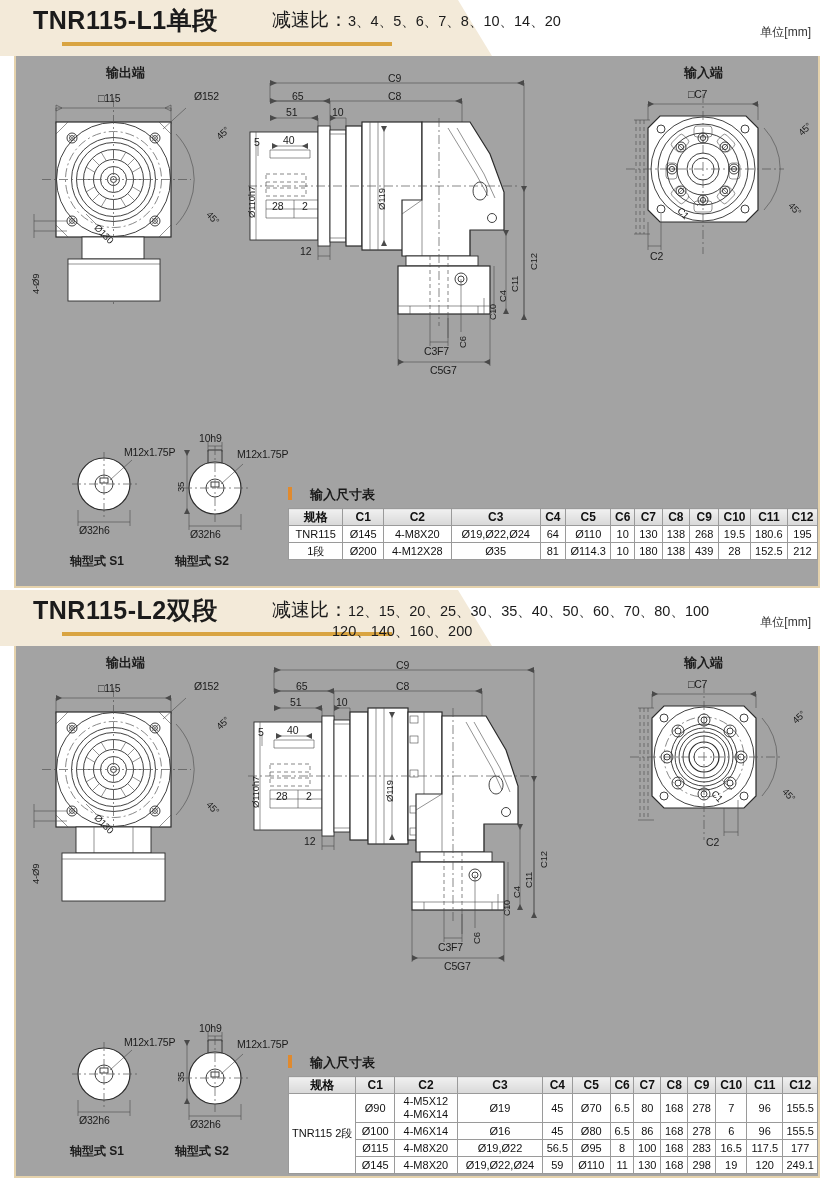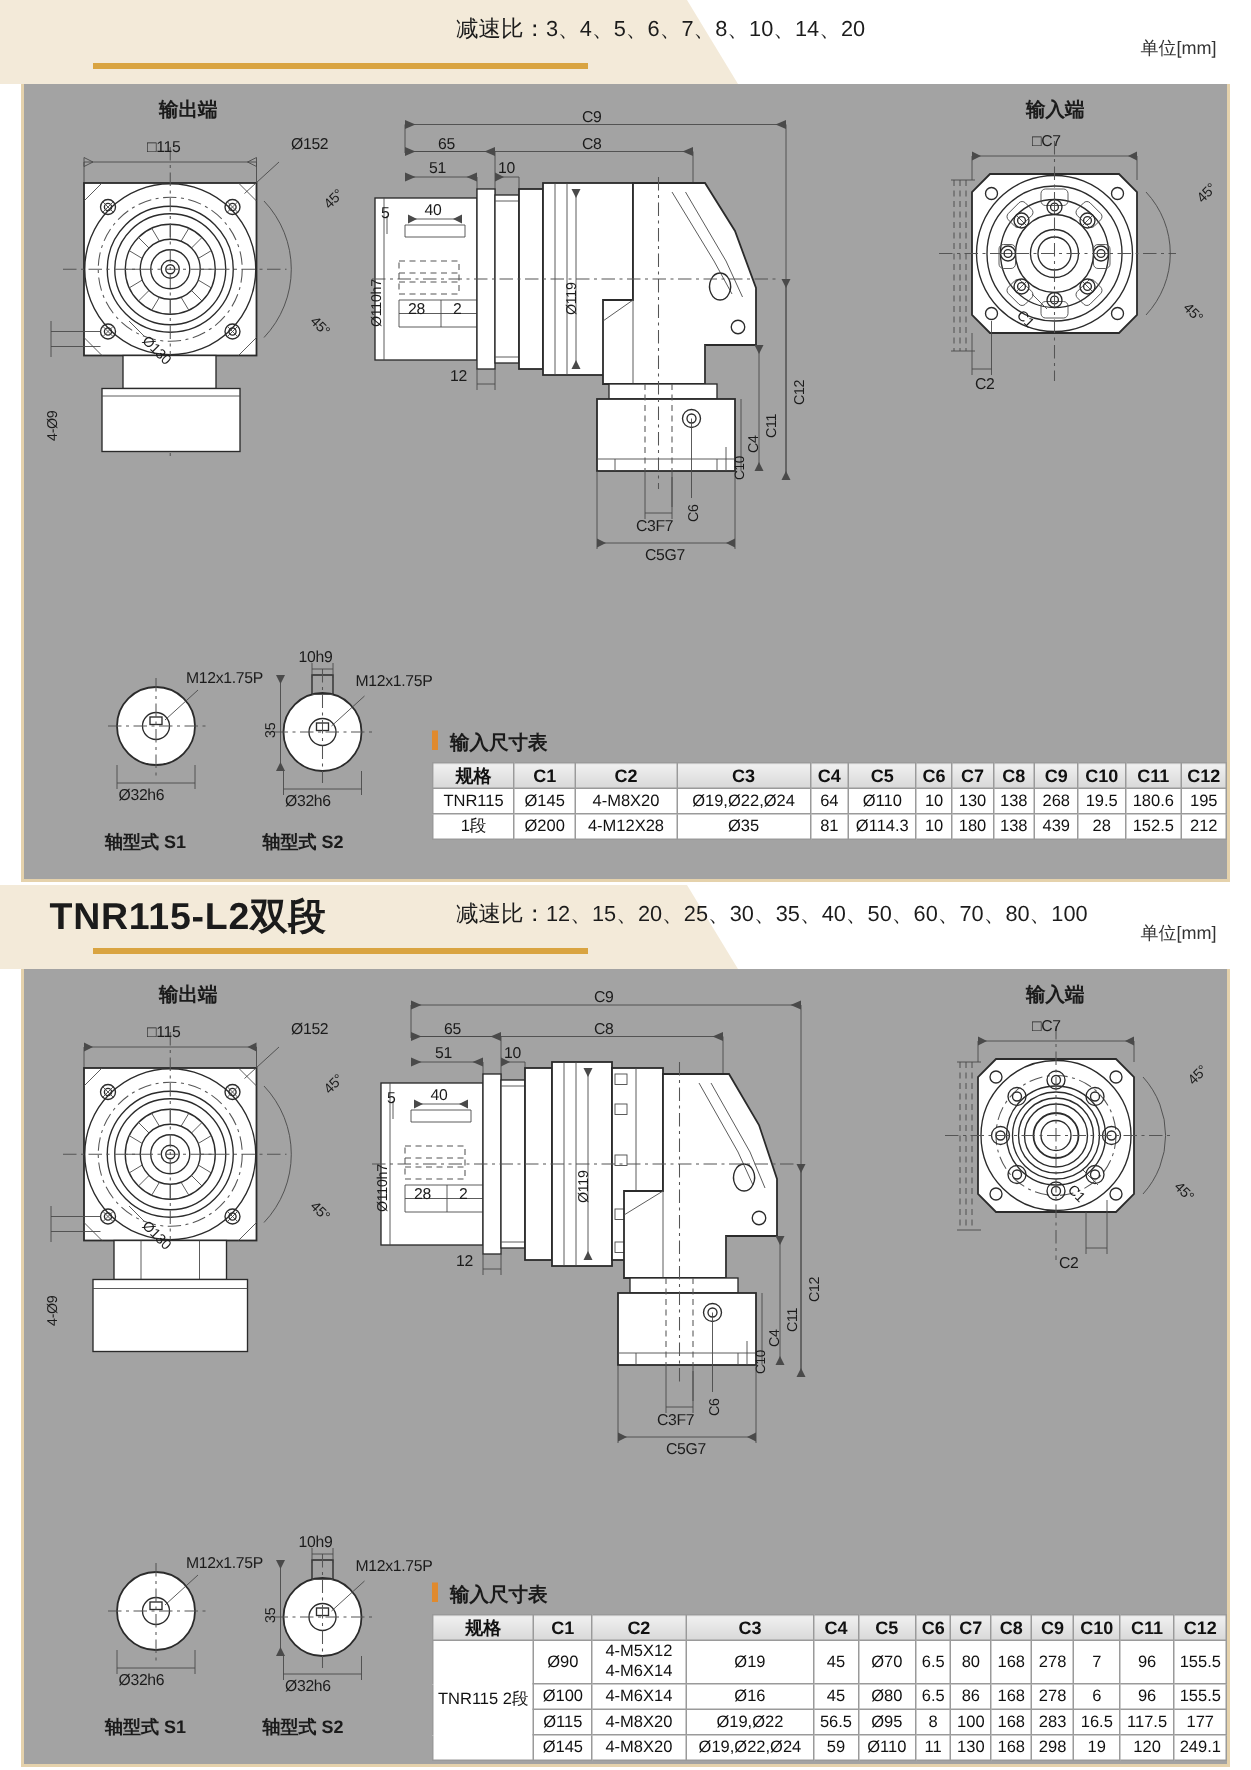--- a/index.html
+++ b/index.html
@@ -33,21 +33,21 @@
     color:#1b1b1b; z-index:2; white-space:nowrap;
   }
   .title-rule {
     position:absolute; left:62px; top:42px;
     width:330px; height:4px; background:#d9a441; z-index:2;
   }
   .ratio-wrap {
     position:absolute; left:272px; top:10px; z-index:3;
     font-size:14.5px; line-height:20px; color:#1b1b1b; white-space:nowrap;
   }
-  .ratio-lbl { font-size:15px;margin-left:32px; }
+  .ratio-lbl { font-size:19px; }
   .ratio-line2 { padding-left:60px; }
   .unit {
     position:absolute; right:23px; top:24px; z-index:3;
     font-size:12px; color:#333;
   }
 
   .sec-body {
     position:relative;
     margin:0 14px 0 14px;
     height:532px;
@@ -59,21 +59,21 @@
   
   .dw { position:absolute; }
   .cap { position:absolute; font-size:13px; font-weight:bold; color:#1b1b1b; white-space:nowrap; }
   .dim { position:absolute; font-size:10.5px; color:#1b1b1b; white-space:nowrap; letter-spacing:-0.2px; }
   .rot90 { transform:rotate(-90deg); transform-origin:left top; }
   .rot45 { transform:rotate(-45deg); transform-origin:left top; }
   .rotm45 { transform:rotate(45deg); transform-origin:left top; }
 
   
   .tbl-block { position:absolute; }
-  .tbl-title { font-size:13px; font-weight:bold; margin-bottom:4px; padding-left:12px; position:relative; }
+  .tbl-title { font-size:13px; font-weight:bold; margin-bottom:4px; padding-left:22px; position:relative; }
   .tbl-title::before {
     content:""; position:absolute; left:0; top:1px;
     width:4px; height:13px; background:#e08a2e;
   }
   table.dims {
     border-collapse:collapse;
     font-size:11px;
     background:#fff;
     border-top:1.6px solid #4a4a4a;
     border-bottom:1.6px solid #4a4a4a;
@@ -101,20 +101,21 @@
   .hid { stroke:#555; stroke-width:0.7; fill:none; stroke-dasharray:4 3; }
   .fillw { fill:#ffffff; }
 </style>
 </head>
 <body>
 
 <div class="section" id="section-1">
 
   <div class="sec-head">
     <div class="banner"></div>
+    <div class="title">TNR115-L1单段</div>
     <div class="title-rule"></div>
     <div class="ratio-wrap">
       <div><span class="ratio-lbl">减速比：</span><span>3、4、5、6、7、8、10、14、20</span></div>
     </div>
     <div class="unit">单位[mm]</div>
   </div>
 
   <div class="sec-body">
 
     <div class="dw" style="left:10px; top:8px; width:230px; height:300px;">
@@ -560,20 +561,21 @@
 </div>
 
 <div class="section" id="section-2">
 
   <div class="sec-head">
     <div class="banner"></div>
     <div class="title">TNR115-L2双段</div>
     <div class="title-rule"></div>
     <div class="ratio-wrap">
       <div><span class="ratio-lbl">减速比：</span><span>12、15、20、25、30、35、40、50、60、70、80、100</span></div>
+      <div class="ratio-line2">120、140、160、200</div>
     </div>
     <div class="unit">单位[mm]</div>
   </div>
 
   <div class="sec-body">
 
     <div class="dw" style="left:10px; top:8px; width:230px; height:300px;">
       <div class="cap" style="left:80px; top:0px;">输出端</div>
 
       <svg width="230" height="300" viewBox="0 0 230 300">

